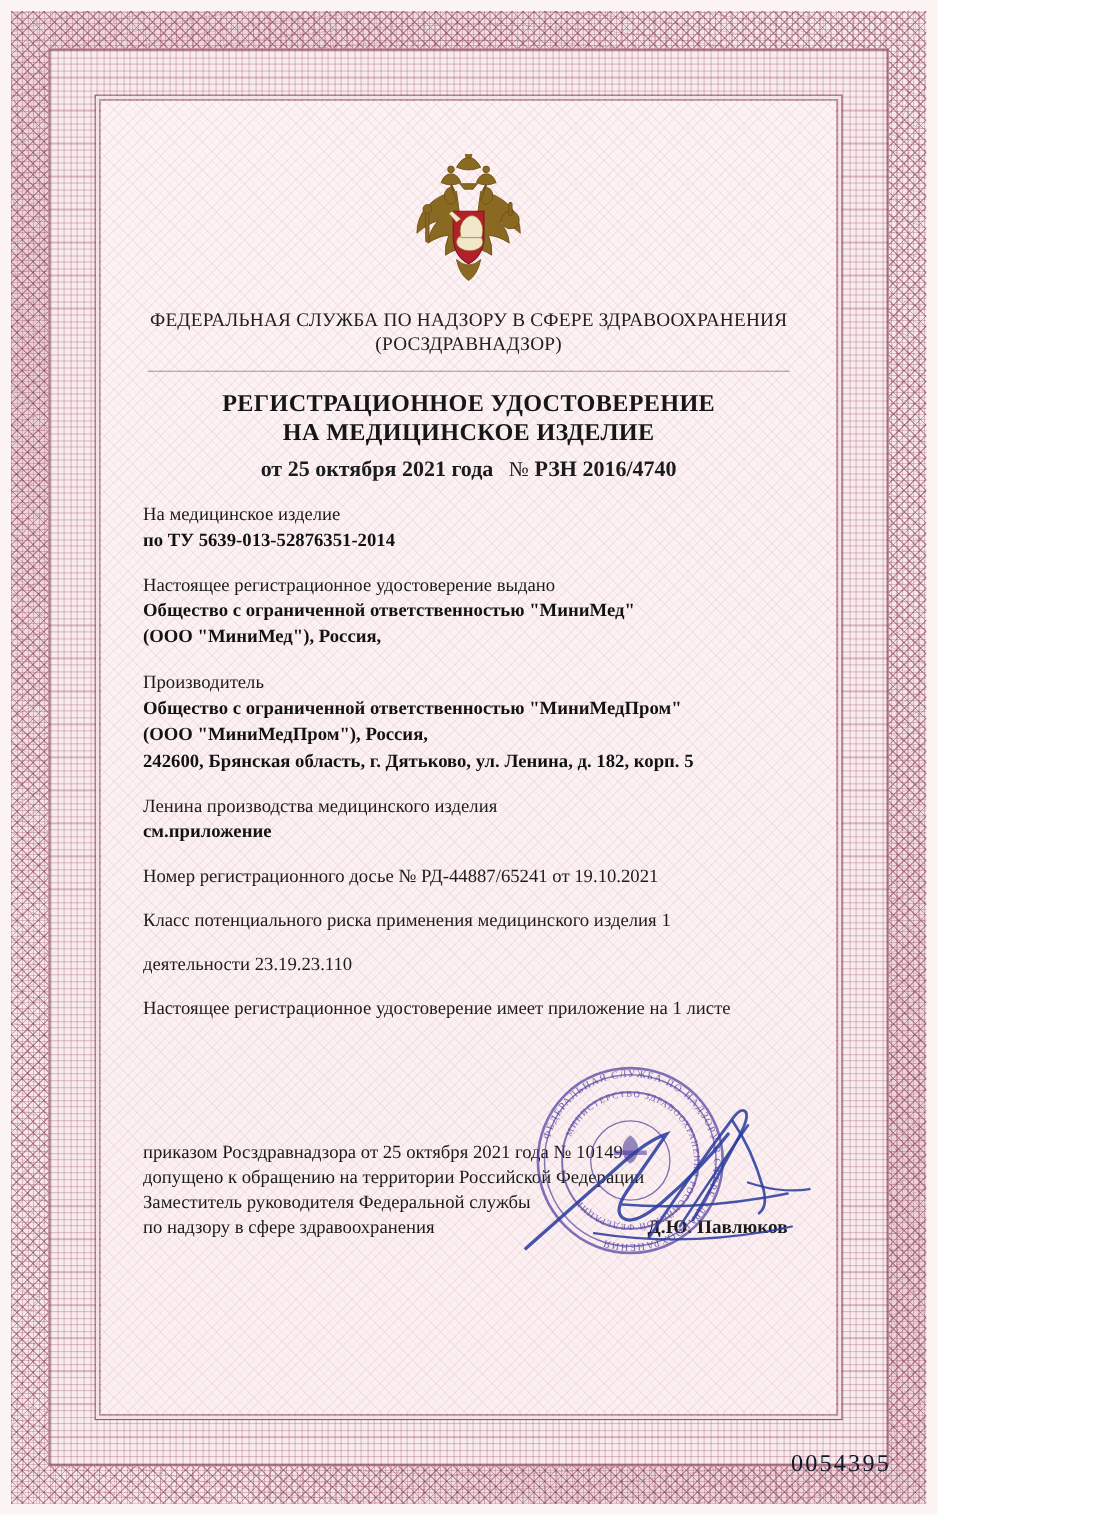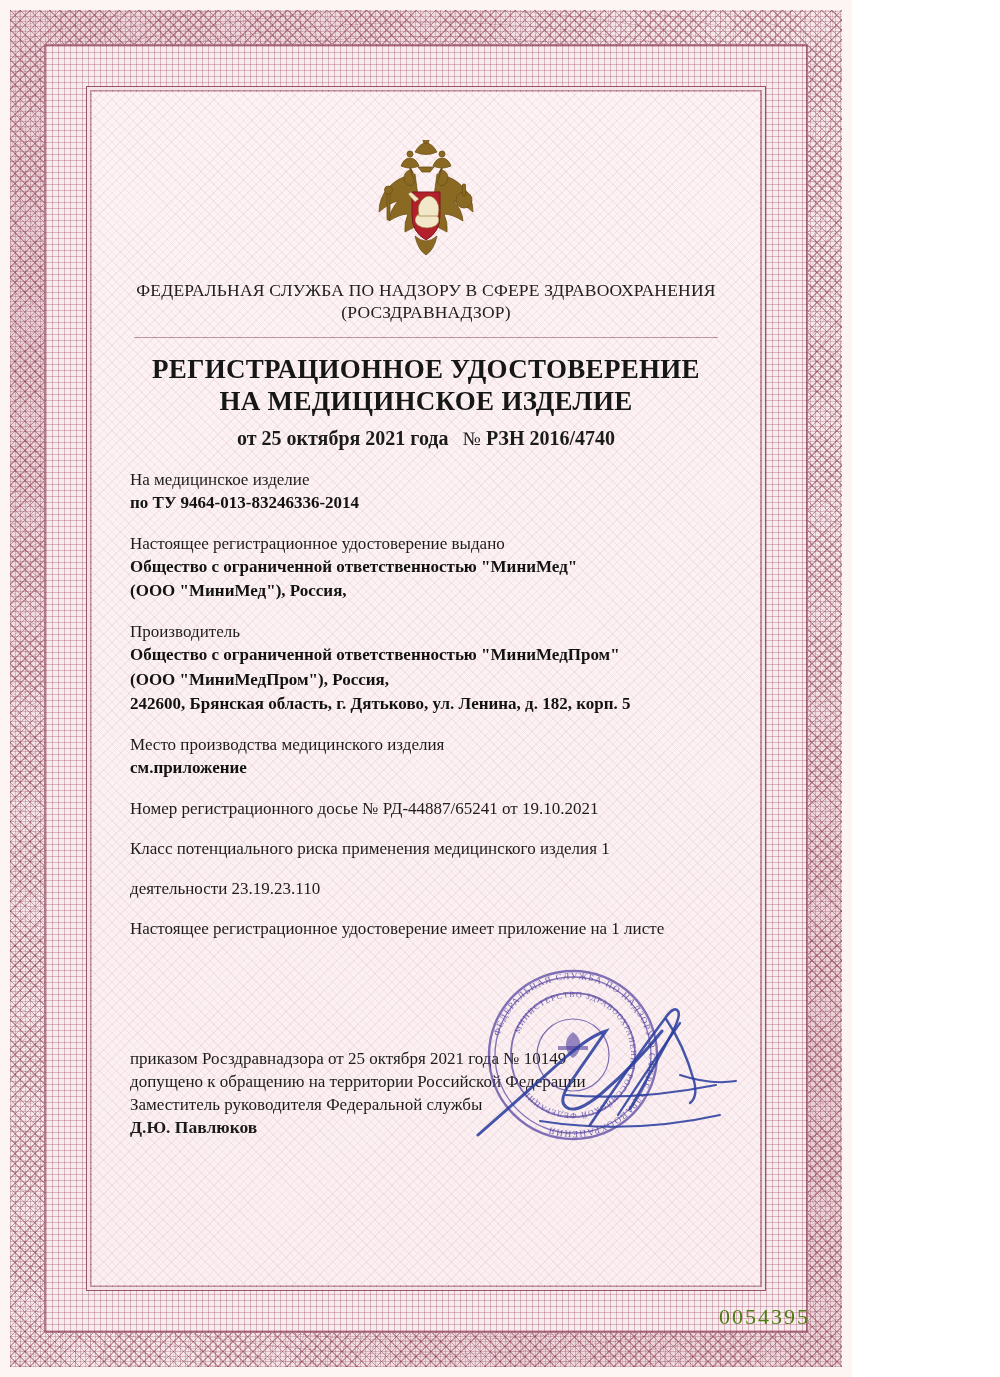--- a/index.html
+++ b/index.html
@@ -102,21 +102,21 @@
 
   .rule {
     height: 1px;
     background: rgba(120,35,60,0.45);
     margin: 14px 4px 0 4px;
   }
 
   .title {
     text-align: center;
     font-weight: bold;
-    font-size: 27px;
+    font-size: 22px;
     line-height: 1.18;
     margin-top: 16px;
     letter-spacing: 0.3px;
     color: #161616;
   }
 
   .dateline {
     display: flex;
     align-items: baseline;
     justify-content: center;
@@ -153,22 +153,22 @@
   .sign-row {
     display: flex;
     justify-content: space-between;
     align-items: baseline;
   }
   .signer { font-weight: bold; font-size: 17.5px; padding-right: 6px; }
 
   .serial {
     position: absolute;
     right: 42px;
-    bottom: 47px;
-    color: #4d7c0f;
+    bottom: 34px;
+    color: #0f172a;
     font-size: 22px;
     letter-spacing: 2px;
     font-family: "Liberation Serif", serif;
   }
 
   
   .stamp {
     position: absolute;
     left: 478px;
     top: 960px;
@@ -245,38 +245,38 @@
     </div>
 
     <div class="dateline">
       <span class="num">от  25 октября 2021 года</span>
       <span><span class="numsign">№</span>
       <span class="num">РЗН 2016/4740</span></span>
     </div>
 
     <div class="block">
       <div class="lbl">На медицинское изделие</div>
-      <div class="val">по ТУ 9464-013-83246336-2014</div>
+      <div class="val">по ТУ 5639-013-52876351-2014</div>
     </div>
 
     <div class="block">
       <div class="lbl">Настоящее регистрационное удостоверение выдано</div>
       <div class="val">Общество с ограниченной ответственностью "МиниМед"</div>
       <div class="val">(ООО "МиниМед"), Россия,</div>
     </div>
 
     <div class="block">
       <div class="lbl">Производитель</div>
       <div class="val">Общество с ограниченной ответственностью "МиниМедПром"</div>
       <div class="val">(ООО "МиниМедПром"), Россия,</div>
       <div class="val">242600, Брянская область, г. Дятьково, ул. Ленина, д. 182, корп. 5</div>
     </div>
 
     <div class="block">
-      <div class="lbl">Место производства медицинского изделия</div>
+      <div class="lbl">Ленина производства медицинского изделия</div>
       <div class="val">см.приложение</div>
     </div>
 
     <div class="block">
       <div class="lbl">
         <span>Номер регистрационного досье</span>
         <span class="inline-val">№ РД-44887/65241 от 19.10.2021</span>
       </div>
     </div>
 
@@ -298,20 +298,21 @@
       <div class="lbl">Настоящее регистрационное удостоверение имеет приложение на 1 листе</div>
     </div>
 
     <div class="spacer-big"></div>
 
     <div class="footer">
       <div class="ln">приказом Росздравнадзора от 25 октября 2021 года № 10149</div>
       <div class="ln">допущено к обращению на территории Российской Федерации</div>
       <div class="ln bold">Заместитель руководителя Федеральной службы</div>
       <div class="sign-row">
+        <div class="ln bold">по надзору в сфере здравоохранения</div>
         <div class="signer">Д.Ю.  Павлюков</div>
       </div>
     </div>
 
   </div>
 
   <svg class="stamp" viewBox="0 0 190 190">
     <defs>
       <path id="arcOuter" d="M95,95 m-76,0 a76,76 0 1,1 152,0 a76,76 0 1,1 -152,0"></path>
       <path id="arcInner" d="M95,95 m-58,0 a58,58 0 1,1 116,0 a58,58 0 1,1 -116,0"></path>

